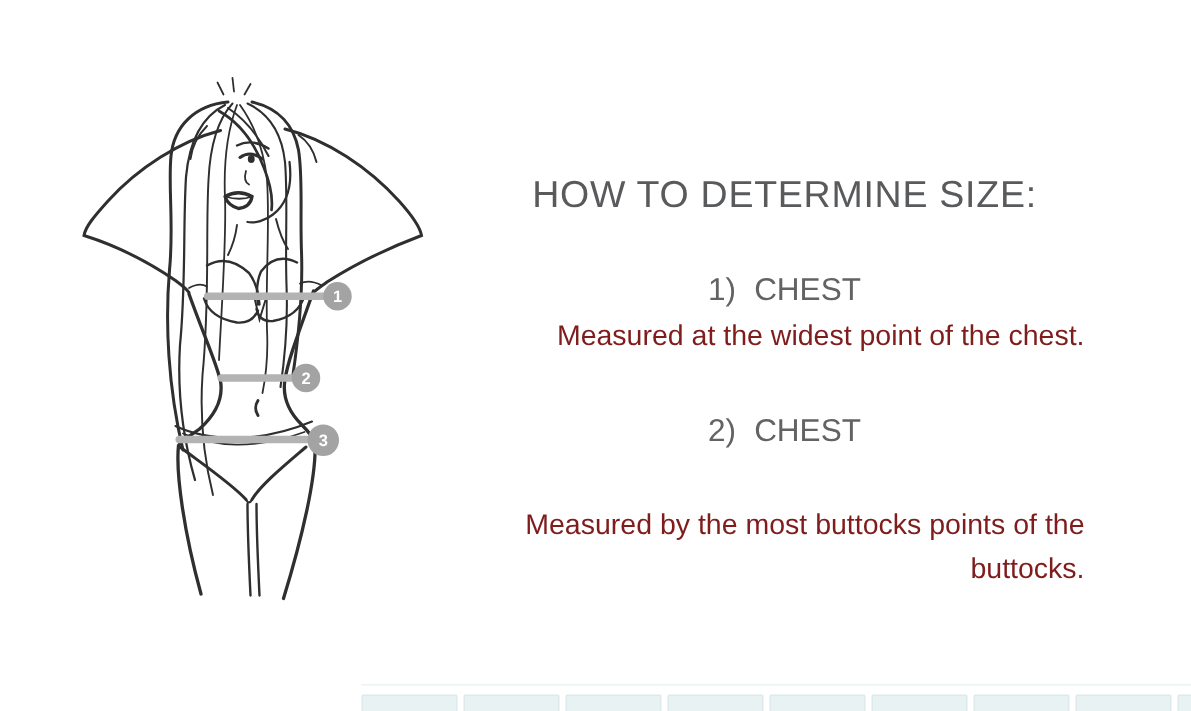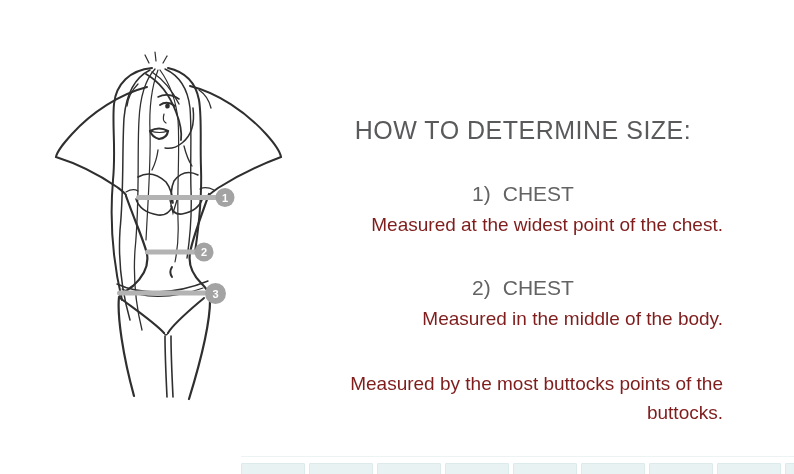--- a/index.html
+++ b/index.html
@@ -129,21 +129,20 @@
     <div class="sec-heading">
       <span class="num">1)</span><span>CHEST</span>
     </div>
     <div class="sec-desc">Measured at the widest point of the chest.</div>
   </div>
 
   <div class="section">
     <div class="sec-heading">
       <span class="num">2)</span><span>CHEST</span>
     </div>
-    <div class="sec-desc">Measured in the middle of the body.</div>
   </div>
 
   <div class="section">
     <div class="sec-desc">Measured by the most buttocks points of the buttocks.</div>
   </div>
 </div>
 
 <div class="table-strip">
   <div class="table-topline"></div>
   <div class="table-row">

